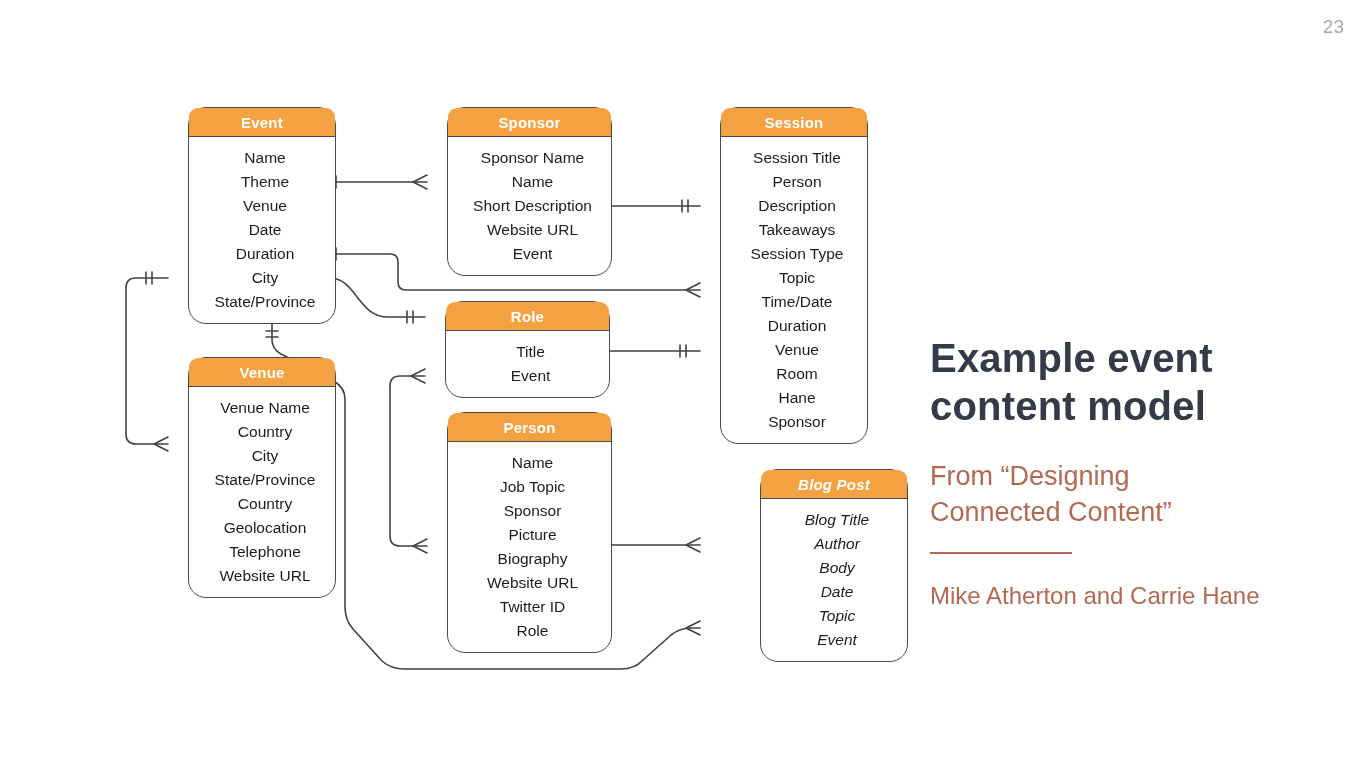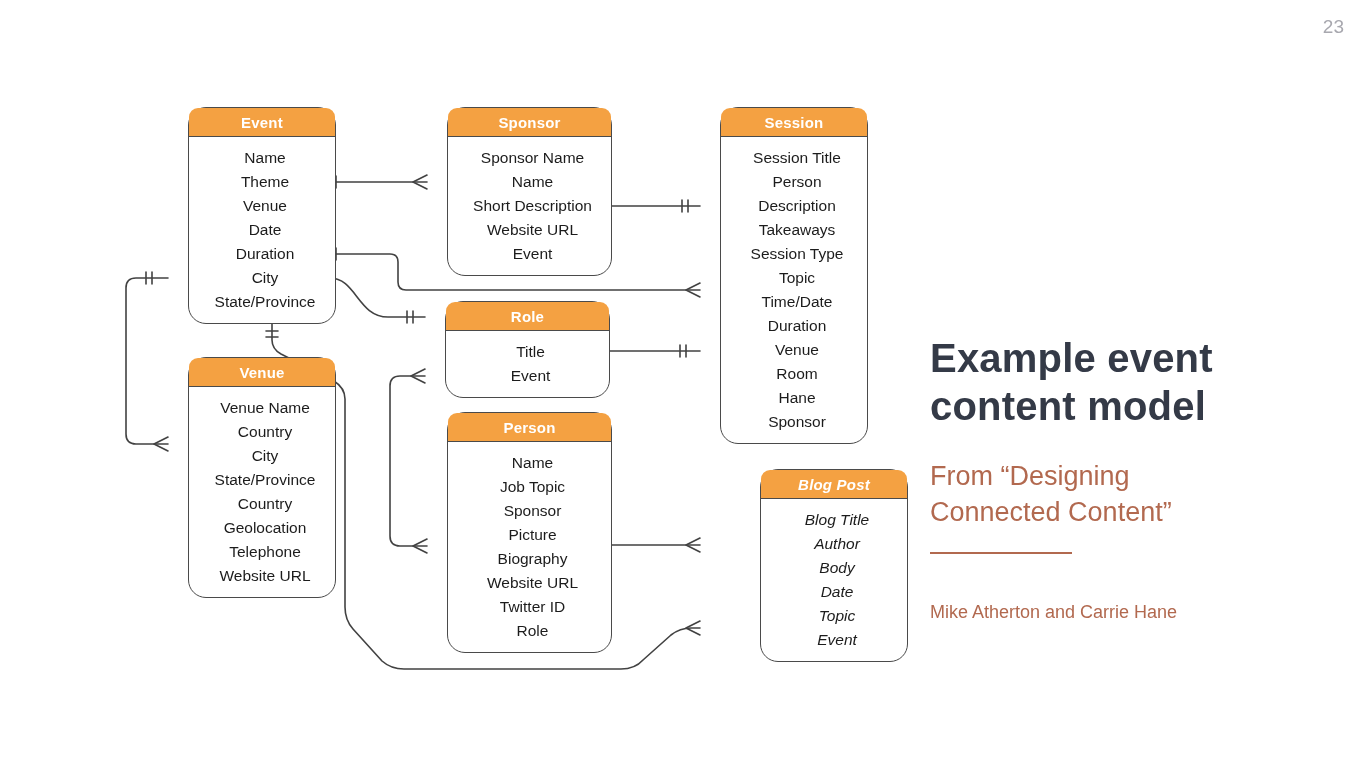--- a/index.html
+++ b/index.html
@@ -36,21 +36,21 @@
   .side-text{position:absolute;left:930px;top:334px;width:350px;}
   .side-title{
     font-size:40px;line-height:48px;font-weight:600;color:#343a47;
     letter-spacing:.2px;margin:0;
   }
   .side-source{
     margin-top:28px;font-size:27px;line-height:36px;color:#b2694f;width:330px;
   }
   .side-divider{margin-top:22px;width:142px;height:2px;background:#b2694f;}
   .side-authors{
-    margin-top:40px;font-size:18px;line-height:36px;color:#b2694f;width:330px;
+    margin-top:24px;font-size:24px;line-height:36px;color:#b2694f;width:330px;
   }
 </style>
 </head>
 <body>
 
 <div class="slide">
 
   <div class="page-number">23</div>
 
   <svg class="wires" viewBox="0 0 1362 766">

